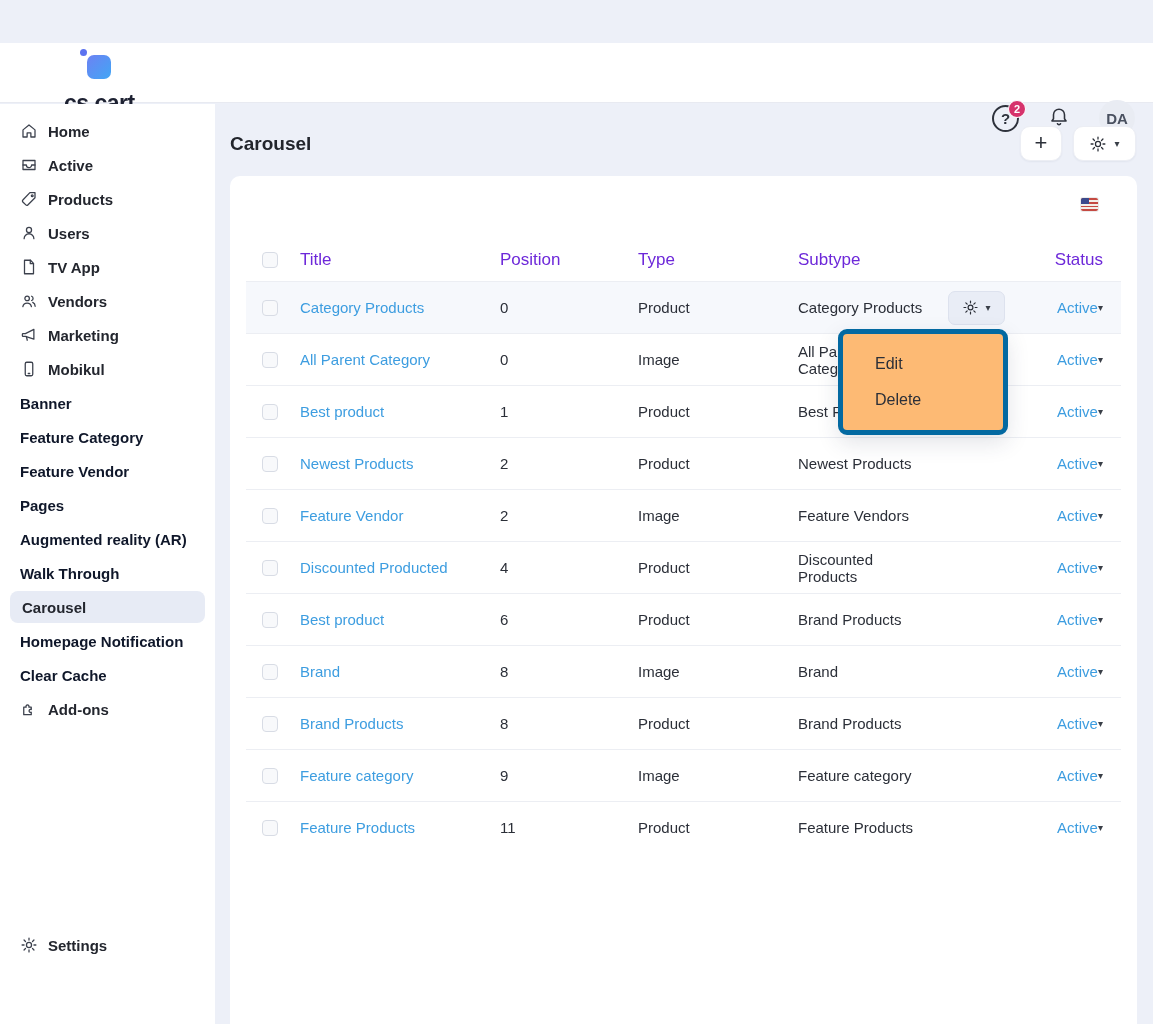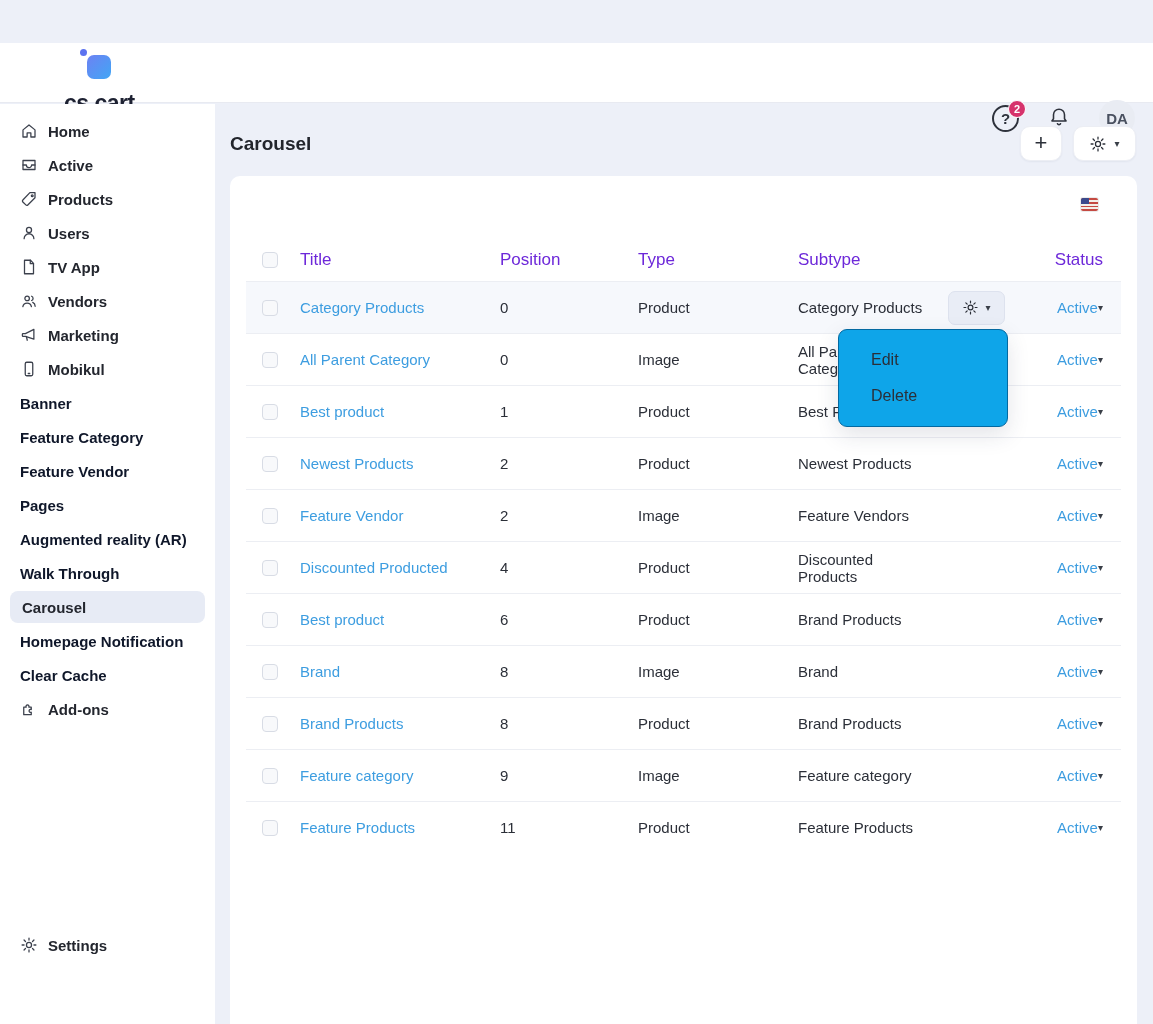--- a/index.html
+++ b/index.html
@@ -69,21 +69,21 @@
     background:#f8f9fb; cursor:pointer; }
   .td { font-size:15px; color:#2b2f38; padding-right:4px; }
   .td a { color:var(--accent,#3d9de0); text-decoration:none; cursor:pointer; }
   .status { display:flex; align-items:center; justify-content:flex-end; gap:0; padding-right:18px; cursor:pointer; }
   .status a { color:var(--accent,#3d9de0); text-decoration:none; font-size:15px; }
   .trow.hl { background:#f6f8fc; }
   .row-gear { margin-left:20px; width:57px; height:34px; background:#e9edf6; border:1px solid #dde2ee;
     border-radius:7px; display:flex; align-items:center; justify-content:center; gap:6px; cursor:pointer; }
   .row-gear .g-icon { width:17px; height:17px; color:#2b2f38; }
 
-  .menu { position:absolute; left:608px; top:153px; width:170px; background:#0ea5e9; border:1px solid #0369a1;
+  .menu { position:absolute; left:608px; top:153px; width:170px; background:#fdba74; border:5px solid #0369a1;
     border-radius:9px; box-shadow:0 8px 22px rgba(35,45,75,0.13); padding:12px 0; z-index:6; }
   .menu-item { padding:9px 0 9px 32px; font-size:16px; color:#2b2f38; cursor:pointer; }
 </style>
 </head>
 <body>
 
 <div class="top-strip"></div>
 
 <header>
   <div class="logo">

